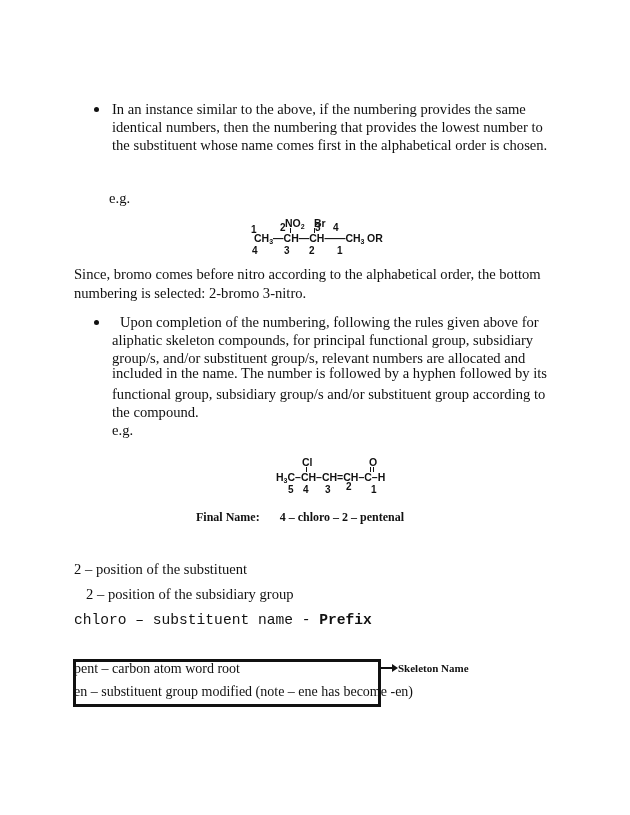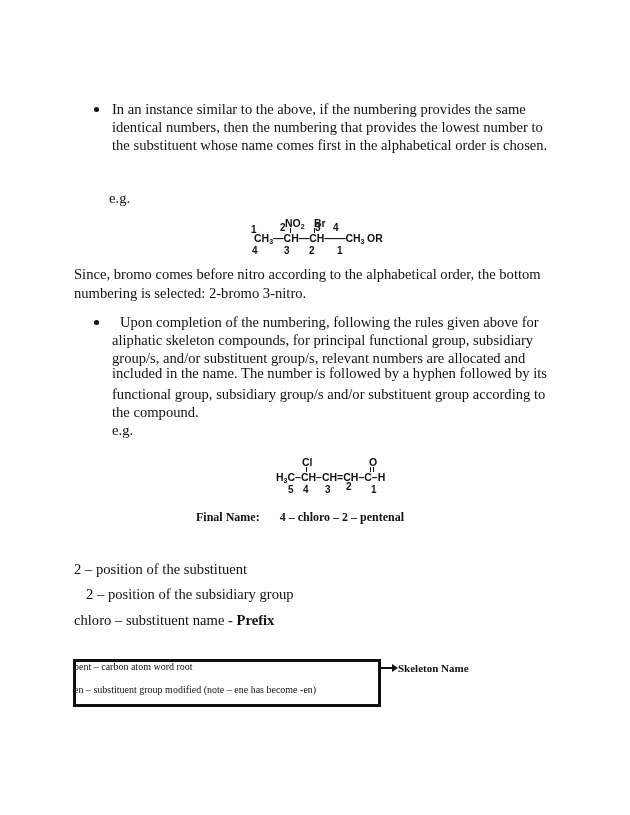--- a/index.html
+++ b/index.html
@@ -5,21 +5,21 @@
   html, body { margin: 0; padding: 0; background: #ffffff; }
   body { width: 630px; height: 815px; position: relative; overflow: hidden;
          font-family: "Liberation Serif", serif; color: #111; font-size: 14.6px; }
   .abs { position: absolute; }
   .line { position: absolute; white-space: nowrap; line-height: 19px; }
   .bullet { position: absolute; width: 5px; height: 5px; border-radius: 50%; background: #111; }
   .chem { font-family: "Liberation Sans", sans-serif; font-size: 10.5px; font-weight: 600; position: absolute; white-space: nowrap; color: #111; }
   .chemnum { font-family: "Liberation Sans", sans-serif; font-size: 10px; font-weight: 700; position: absolute; color: #111; }
   .bold { font-weight: bold; }
   .box { position: absolute; left: 73px; top: 659px; width: 308px; height: 48px; border: 3px solid #111; box-sizing: border-box; }
-  .boxtext { position: absolute; font-size: 10px; white-space: nowrap; }
+  .boxtext { position: absolute; font-size: 14px; white-space: nowrap; }
   sub { font-size: 7px; vertical-align: -2px; }
 </style>
 </head>
 <body>
 
 <div class="bullet" style="left:94px; top:107px;"></div>
 <div class="line" style="left:112px; top:100px;">In an instance similar to the above, if the numbering provides the same</div>
 <div class="line" style="left:112px; top:118px;">identical numbers, then the numbering that provides the lowest number to</div>
 <div class="line" style="left:112px; top:136px;">the substituent whose name comes first in the alphabetical order is chosen.</div>
 
@@ -69,21 +69,21 @@
 </div>
 
 <div class="line bold" style="left:196px; top:508px; font-size:12px;">
   <span>Final Name:</span>
   <span style="display:inline-block; width:14px;"></span>
   <span>4 – chloro – 2 – pentenal</span>
 </div>
 
 <div class="line" style="left:74px; top:560px;">2 – position of the substituent</div>
 <div class="line" style="left:74px; top:585px;margin-left:12px;">2 – position of the subsidiary group</div>
-<div class="line" style="left:74px; top:611px;">
+<div class="line" style="left:74px; top:611px;font-family:Liberation Mono, monospace;">
   <span>chloro – substituent name - </span><span class="bold">Prefix</span>
 </div>
 
 <div class="box"></div>
 <div class="boxtext" style="left:74px; top:661px;">pent – carbon atom word root</div>
 <div class="boxtext" style="left:74px; top:684px;">en – substituent group modified (note – ene has become -en)</div>
 
 <div class="abs" style="left:381px; top:667px; width:12px; height:2px; background:#111;"></div>
 <div class="abs" style="left:392px; top:664px; width:0; height:0; border-top:4px solid transparent; border-bottom:4px solid transparent; border-left:6px solid #111;"></div>
 <div class="line bold" style="left:398px; top:659px; font-size:11px;">Skeleton Name</div>

